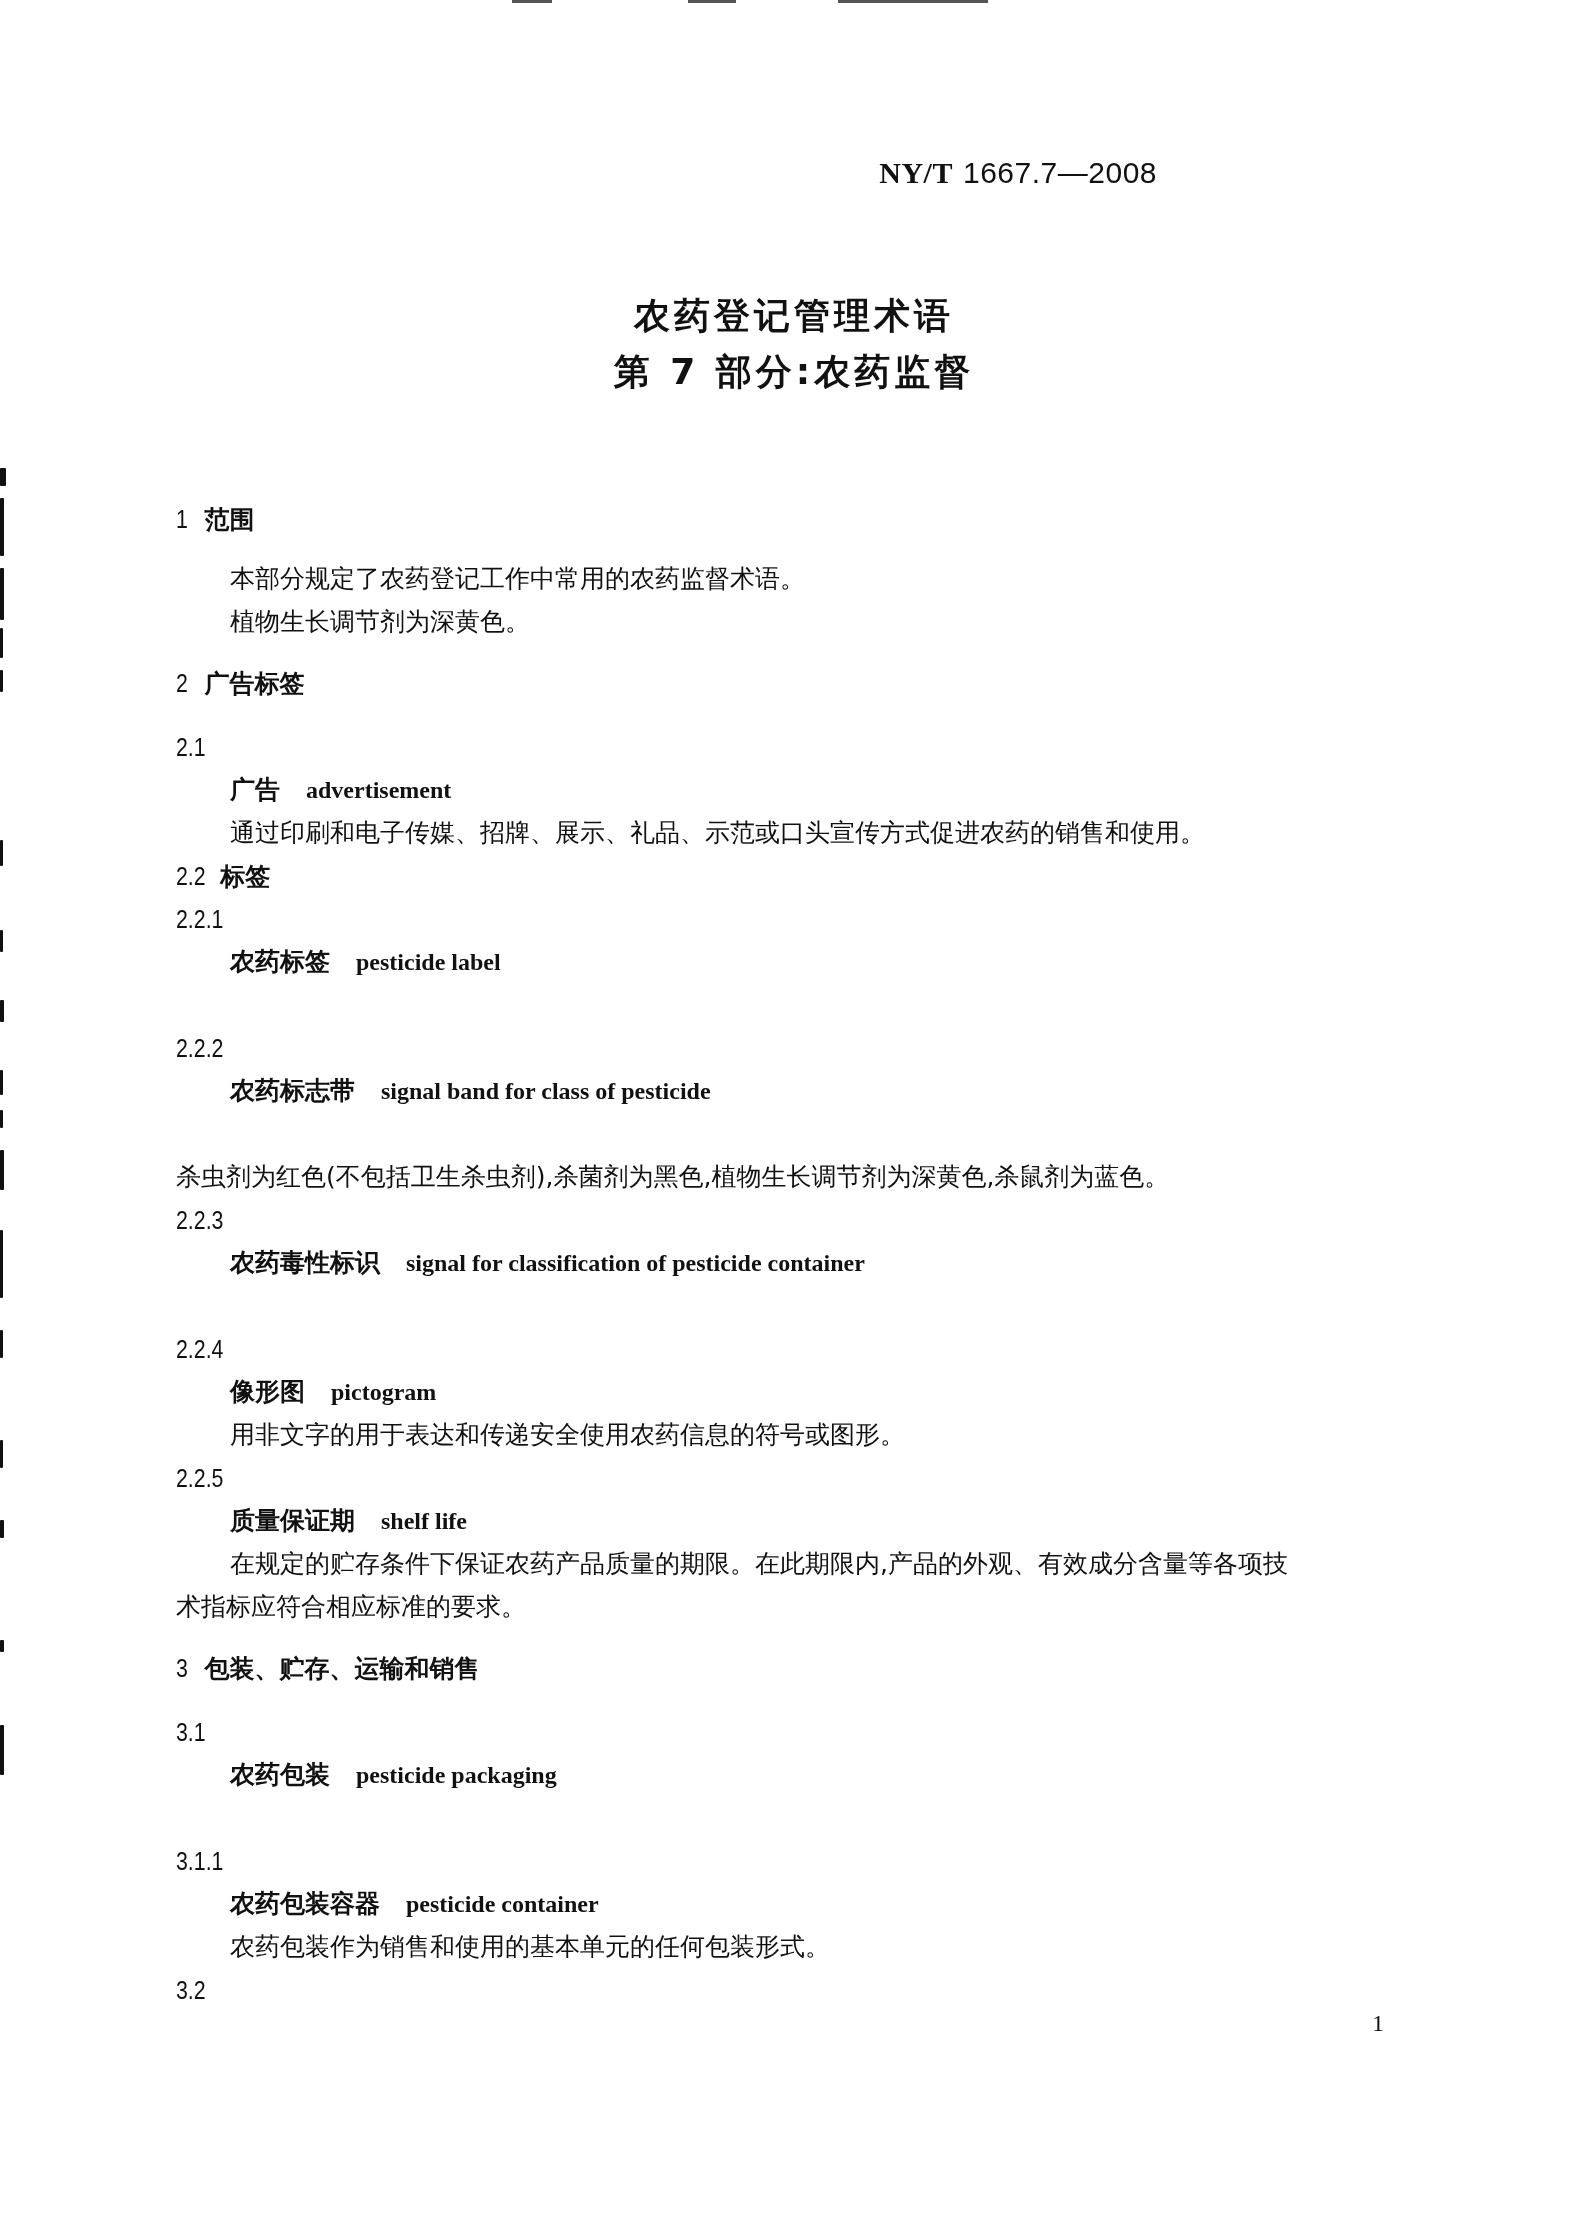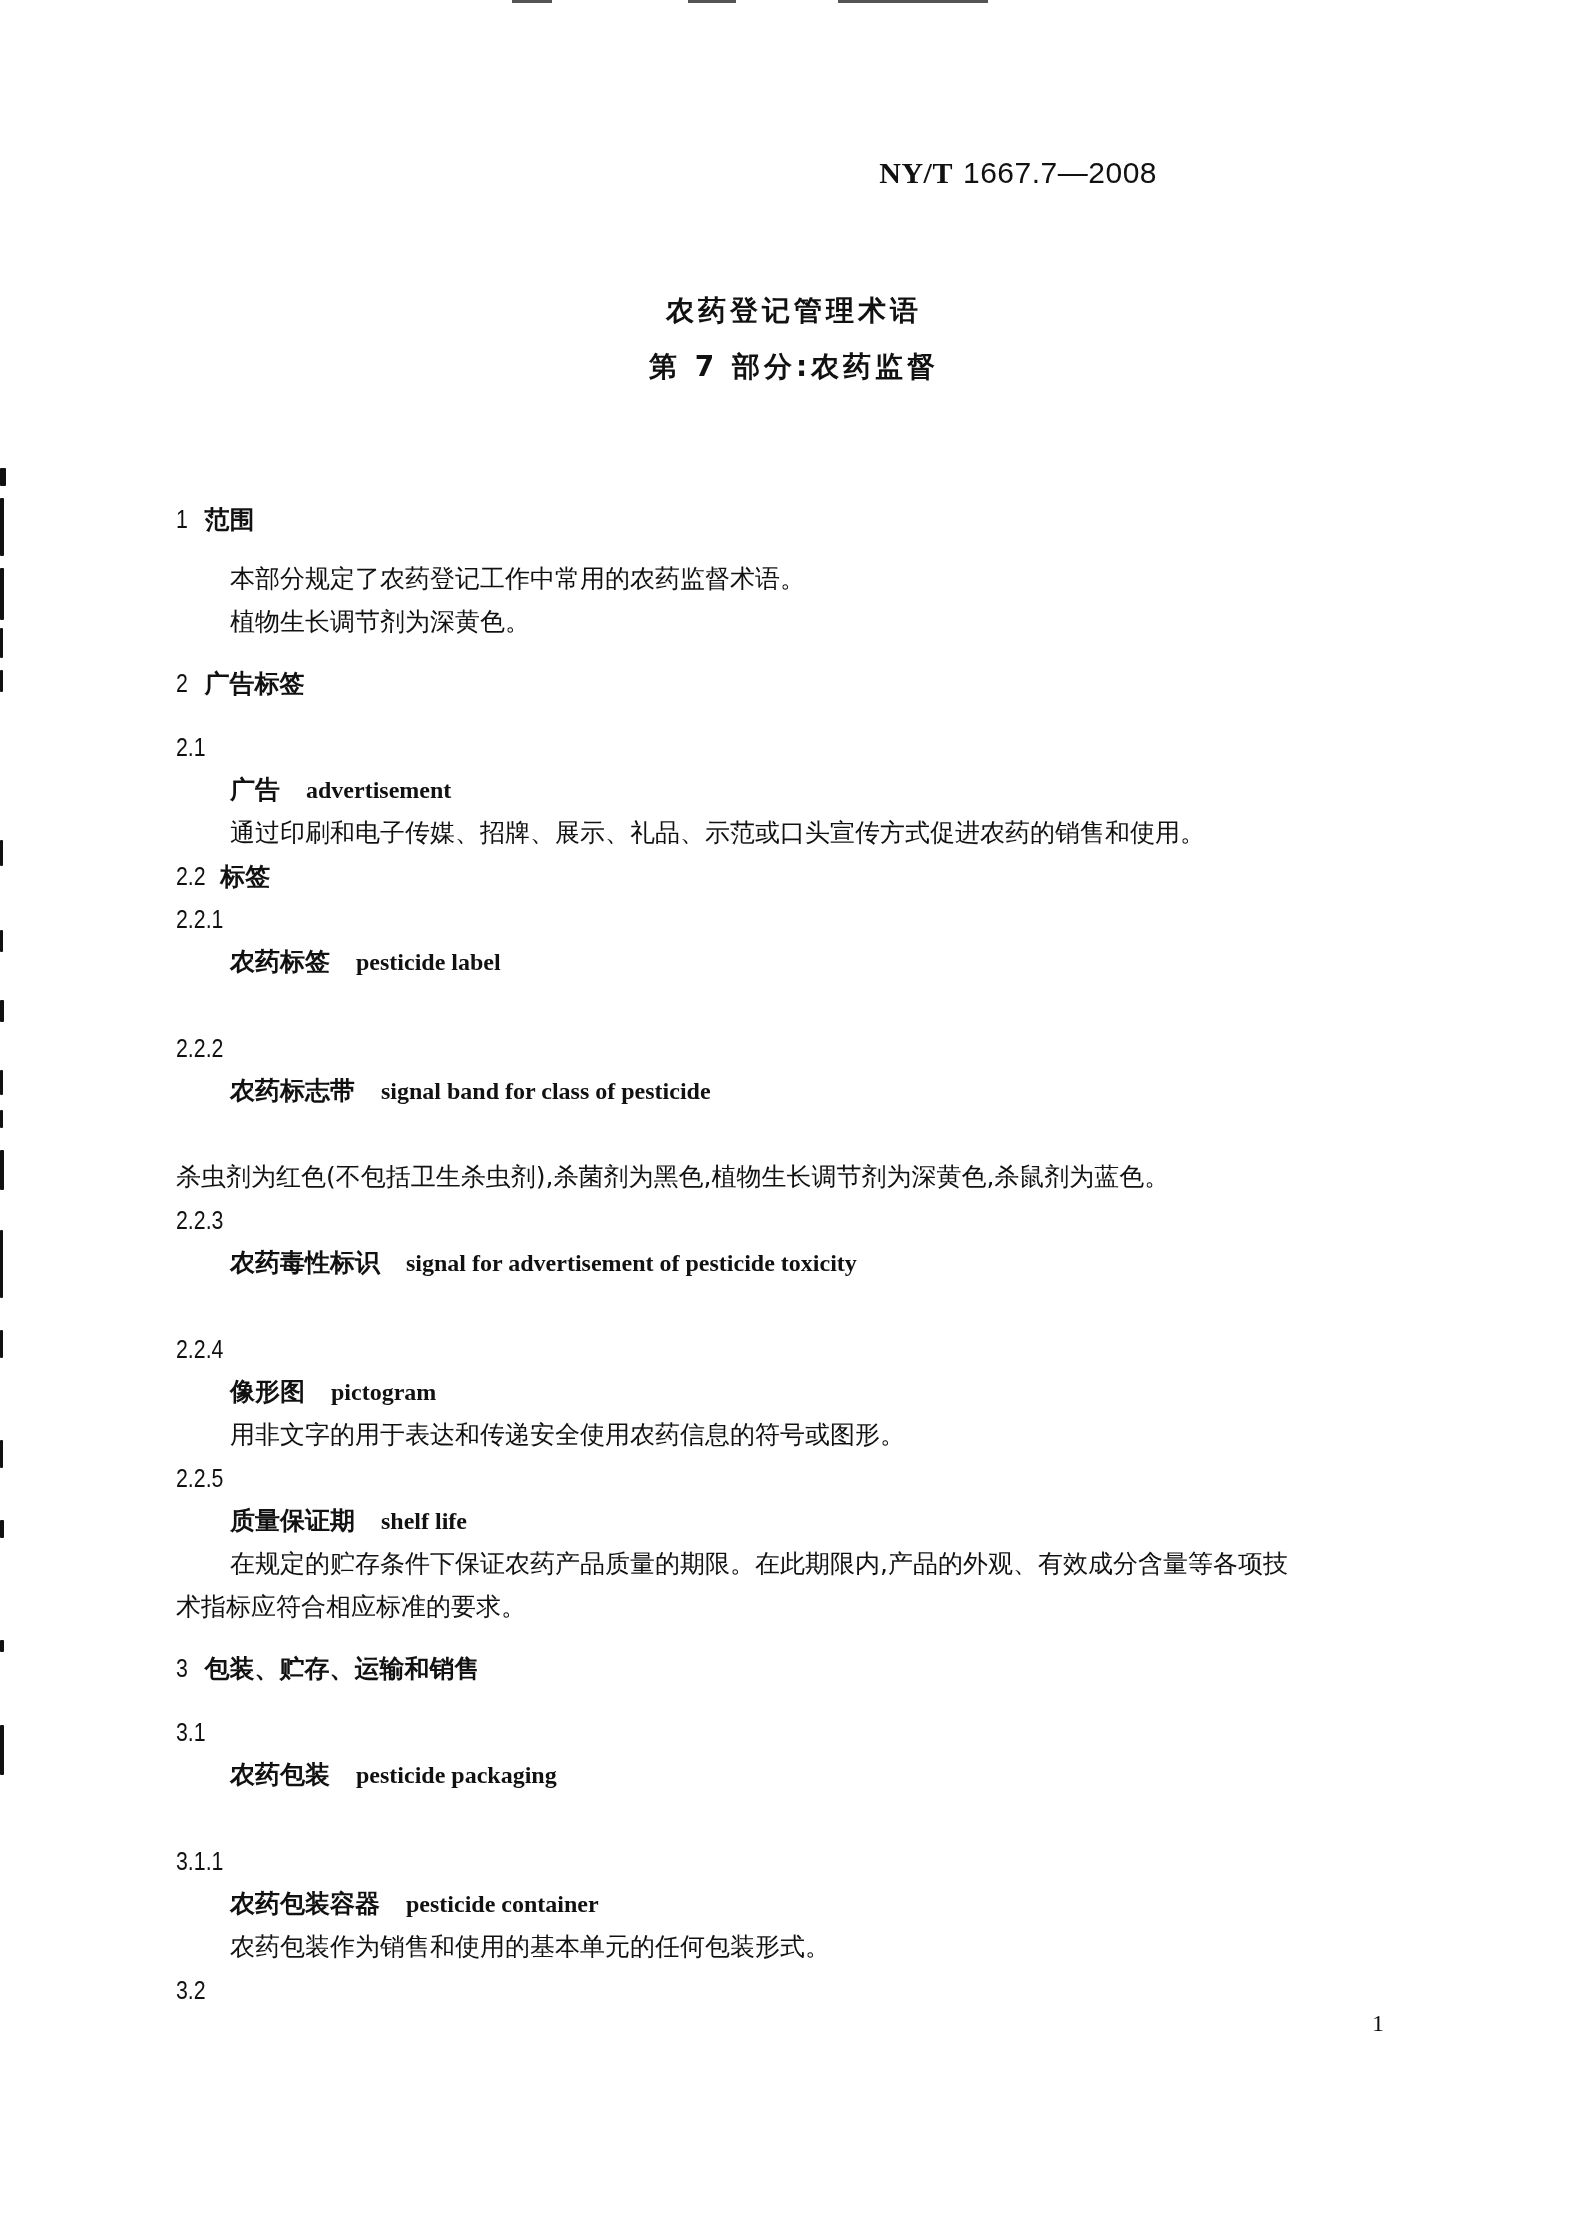--- a/index.html
+++ b/index.html
@@ -50,21 +50,21 @@
     }
     .std-number .std-code {
       font-family: "Liberation Sans", sans-serif;
     }
     .title {
       position: absolute;
       left: 0;
       width: 1588px;
       text-align: center;
       font-weight: bold;
-      font-size: 28px;
+      font-size: 36px;
       letter-spacing: 4px;
       white-space: nowrap;
     }
     .title.l1 { top: 292px; }
     .title.l2 { top: 348px; }
     .line {
       position: absolute;
       white-space: nowrap;
       font-size: 25px;
       line-height: 34px;
@@ -166,21 +166,21 @@
   </div>
   <div class="line term" style="top:1074px;">
     <span>农药标志带</span><span class="en">signal band for class of pesticide</span>
   </div>
   <div class="line para-cont" style="top:1160px;">杀虫剂为红色(不包括卫生杀虫剂),杀菌剂为黑色,植物生长调节剂为深黄色,杀鼠剂为蓝色。</div>
 
   <div class="line clause" style="top:1203px;">
     <span class="num">2.2.3</span>
   </div>
   <div class="line term" style="top:1246px;">
-    <span>农药毒性标识</span><span class="en">signal for advertisement of pesticide toxicity</span>
+    <span>农药毒性标识</span><span class="en">signal for classification of pesticide container</span>
   </div>
 
   <div class="line clause" style="top:1332px;">
     <span class="num">2.2.4</span>
   </div>
   <div class="line term" style="top:1375px;">
     <span>像形图</span><span class="en">pictogram</span>
   </div>
   <div class="line para" style="top:1418px;">用非文字的用于表达和传递安全使用农药信息的符号或图形。</div>
 

